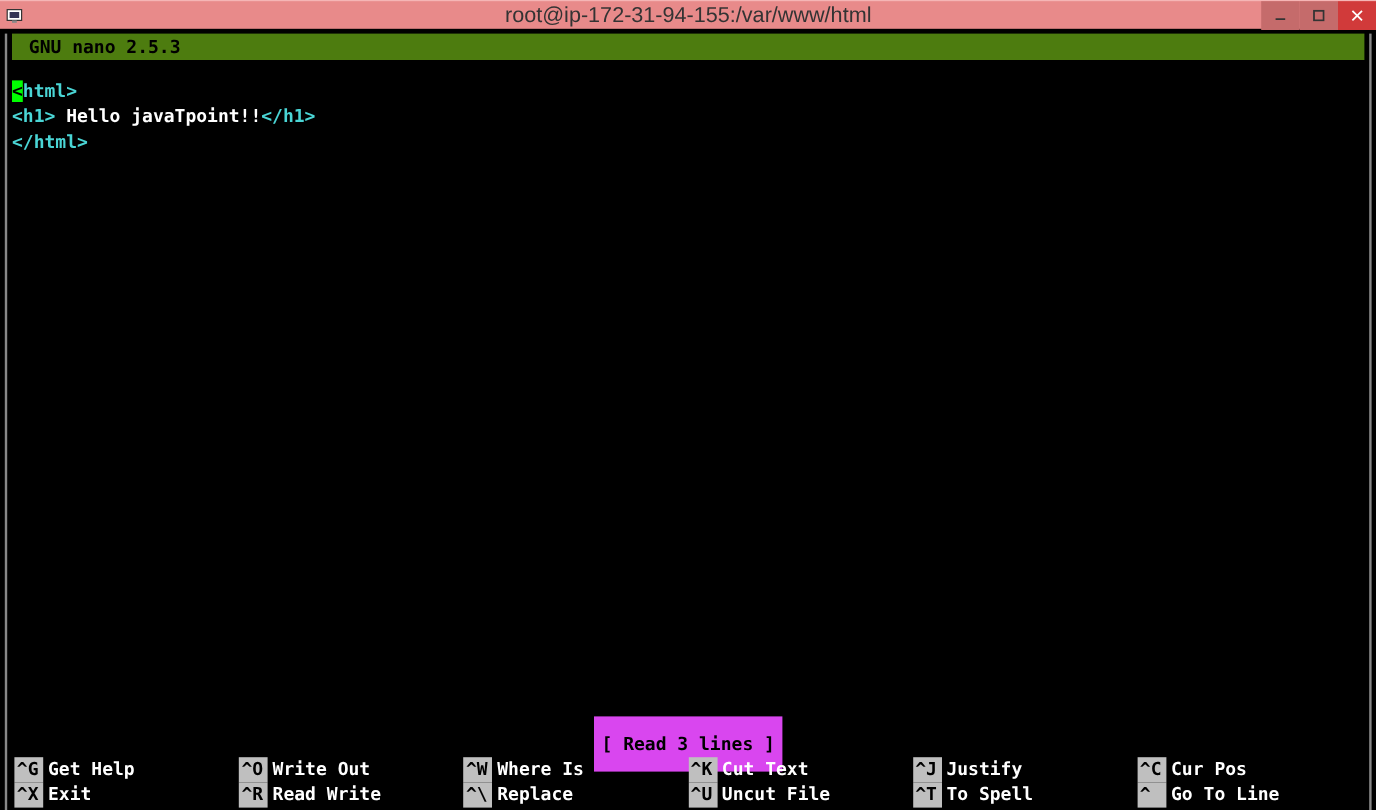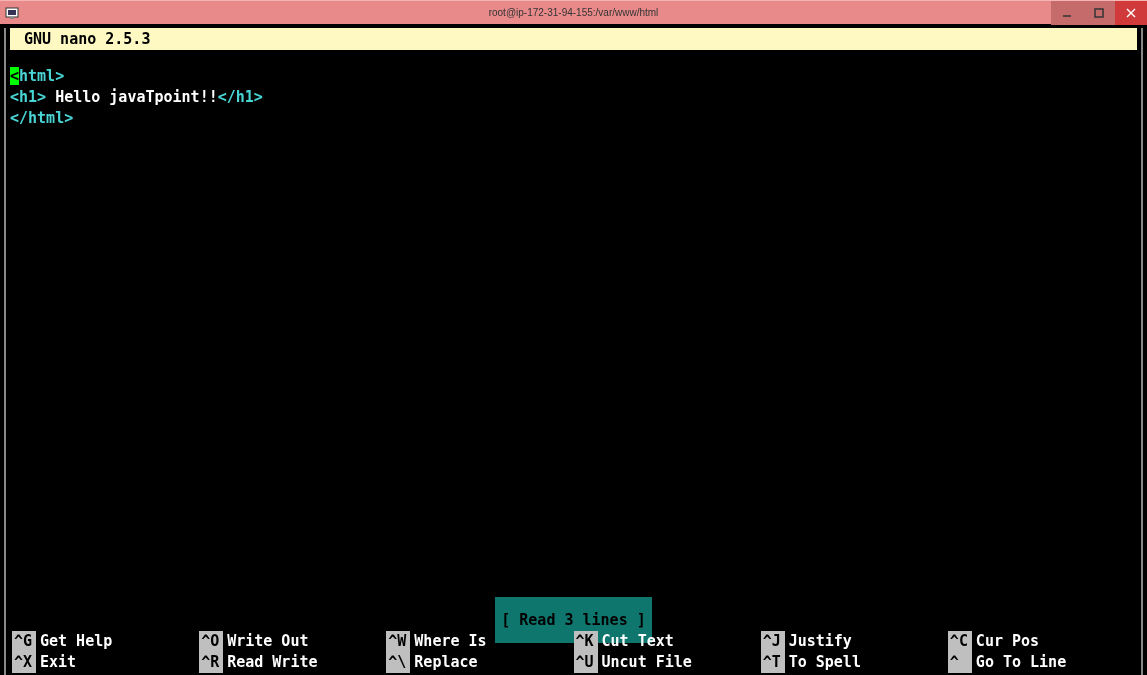--- a/index.html
+++ b/index.html
@@ -11,21 +11,21 @@
       overflow: hidden;
       background: #000;
     }
     .window-titlebar {
       height: 24px;
       background: #e88a8a;
       display: flex;
       align-items: center;
       position: relative;
       font-family: "Segoe UI", sans-serif;
-      font-size: 10px;
+      font-size: 18px;
       color: #333;
       border-top: 1px solid #f5b5b5;
     }
     .window-titlebar .app-icon {
       width: 16px; height: 16px;
       margin-left: 4px;
       font-size: 12px;
       display: flex; align-items: center; justify-content: center;
     }
     .window-titlebar .title {
@@ -64,21 +64,21 @@
     }
     .terminal-border {
       border-left: 2px solid #888;
       border-right: 2px solid #888;
       border-bottom: 2px solid #888;
       height: 100%;
       position: relative;
     }
 
     .nano-titlebar {
-      background: #fef9c3;
+      background: #4d7c0f;
       color: #000;
       height: 22px;
       line-height: 22px;
       font-weight: bold;
       display: flex;
       padding: 0 4px;
       margin: 4px 4px 0 4px;
     }
     .nano-titlebar .nano-app { flex: 0 0 auto; padding-left: 10px; }
     .nano-titlebar .nano-spacer { flex: 1; }
@@ -98,21 +98,21 @@
     }
 
     .status-line {
       position: absolute;
       bottom: 48px;
       left: 0; right: 0;
       text-align: center;
       font-weight: bold;
     }
     .status-line span {
-      background: #0f766e;
+      background: #d946ef;
       color: #000;
       padding: 14px 6px;
     }
 
     .shortcut-bar {
       position: absolute;
       bottom: 4px;
       left: 6px;
       right: 6px;
       font-weight: bold;

